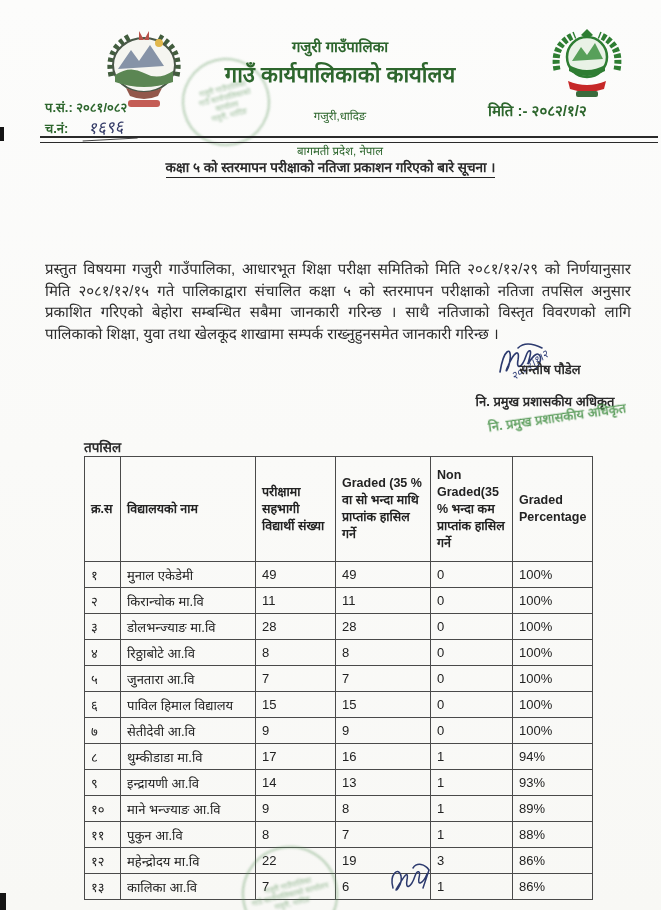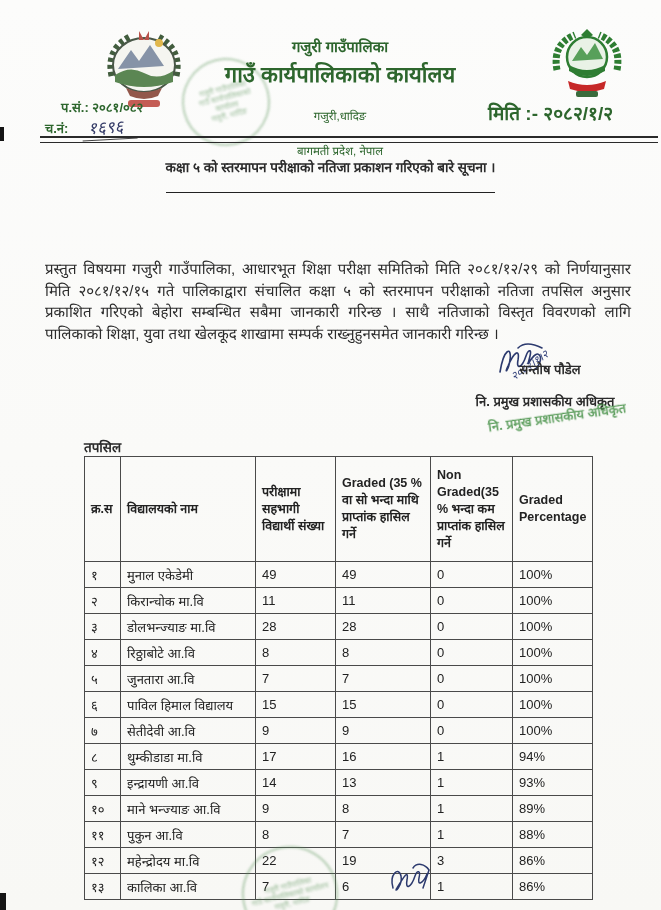--- a/index.html
+++ b/index.html
@@ -17,26 +17,26 @@
   .office{font-size:22px;font-weight:700;margin-top:2px;}
   .addr{font-size:11.5px;margin-top:20px;}
   .ref{font-size:13px;font-weight:600;}
   .chn-row{font-size:13px;font-weight:600;}
   .chn-val{
     font-family:"DejaVu Serif","Liberation Serif",serif;
     font-style:italic;font-size:17px;color:#333a66;font-weight:400;
     display:inline-block;transform:rotate(-3deg);margin-left:14px;
     border-bottom:1.5px solid #444;padding:0 14px 1px 6px;
   }
-  .dateline{font-size:19px;font-weight:600;}
+  .dateline{font-size:15px;font-weight:600;}
   .dbl-rule{left:40px;top:136px;width:618px;height:4px;
     border-top:2.5px solid #2a2a2a;border-bottom:1.5px solid #2a2a2a;}
   
   .subject{left:0;top:158px;width:661px;text-align:center;font-size:13.5px;font-weight:700;}
-  .subject span{border-bottom:1.5px solid #222;padding-bottom:17px;}
+  .subject span{border-bottom:1.5px solid #222;padding-bottom:2px;}
   
   .addressee{left:45px;top:204px;font-size:13px;line-height:22px;}
   .bodytext{left:45px;top:258px;width:586px;font-size:15px;line-height:21.5px;text-align:justify;}
   
   .sig-date{font-family:"DejaVu Serif","Liberation Serif",serif;font-style:italic;
     font-size:11px;color:#32407a;transform:rotate(-35deg);transform-origin:left bottom;}
   .sig-name{left:460px;top:360px;width:180px;text-align:center;font-size:13px;font-weight:600;}
   .sig-desig{left:440px;top:392px;width:210px;text-align:center;font-size:13px;font-weight:600;}
   .sig-stamp{left:452px;top:408px;width:210px;text-align:center;font-size:13px;
     color:rgba(62,140,64,.8);transform:rotate(-8deg);filter:blur(.3px);font-weight:600;}
@@ -99,21 +99,21 @@
       <path d="M69,42 Q74,16 51,7" stroke="#2e7d32" stroke-width="7" stroke-dasharray="4,2" fill="none"></path>
       <path d="M33,7 L39,1 L45,7 L39,11 Z" fill="#2e7d32"></path>
       <circle cx="39" cy="29" r="20" fill="#e9f2e6" stroke="#2e7d32" stroke-width="2.5"></circle>
       <path d="M24,33 L33,19 L39,27 L47,15 L55,31 Z" fill="#58a05a"></path>
       <path d="M21,37 Q39,47 57,37 L57,43 Q39,53 21,43 Z" fill="#2e7d32"></path>
       <path d="M20,53 Q39,61 58,53 L56,61 Q39,67 22,61 Z" fill="#c62828"></path>
       <rect x="28" y="63" width="22" height="6" rx="2" fill="#3a6b3c"></rect>
     </svg>
   </div>
 
-  <div class="abs green ref" style="left:61px;top:98px;">प.सं.: २०८१/०८२</div>
+  <div class="abs green ref" style="left:45px;top:98px;">प.सं.: २०८१/०८२</div>
   <div class="abs chn-row green" style="left:45px;top:115px;">
     <span>च.नं:</span><span class="chn-val">१६९६</span>
   </div>
 
   <div class="abs green dateline" style="left:488px;top:100px;">मिति :- २०८२/१/२</div>
 
   <div class="abs dbl-rule"></div>
   <div class="abs edge-mark" style="left:0;top:127px;width:4px;height:14px;"></div>
 
   <div class="abs subject">

